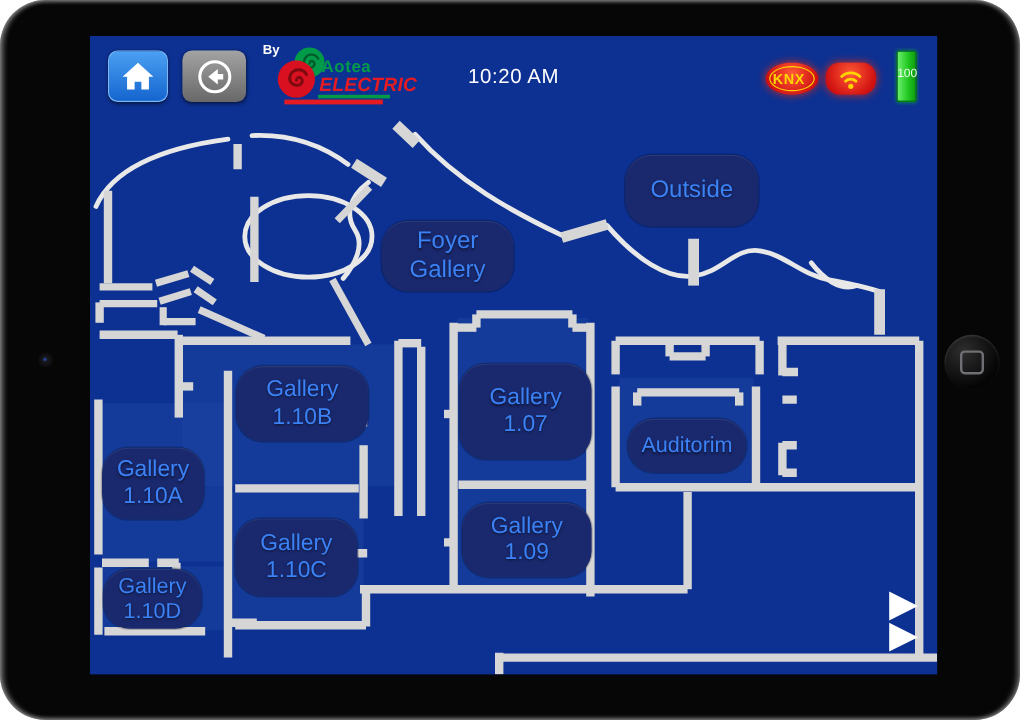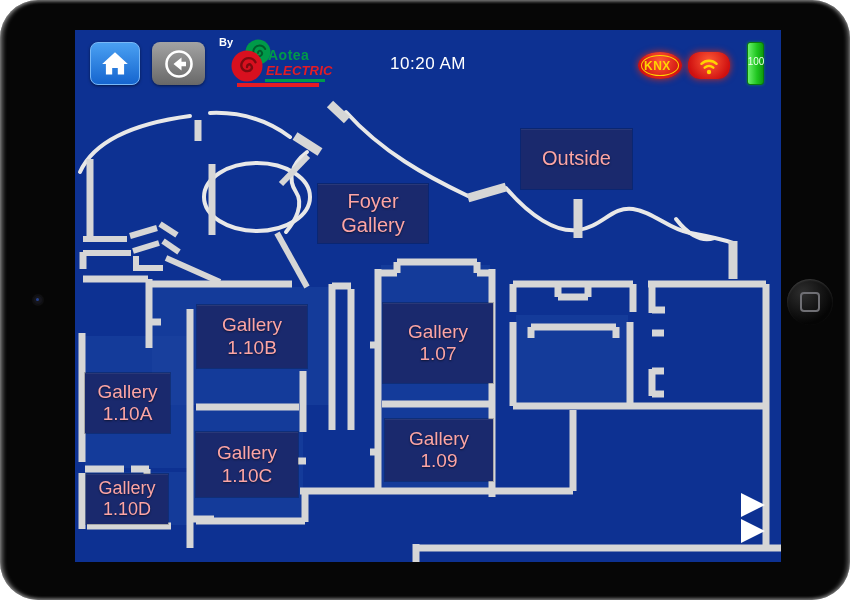--- a/index.html
+++ b/index.html
@@ -23,21 +23,21 @@
     border:1px solid #79b8f7;box-shadow:0 1px 3px rgba(0,0,0,.5);}
   .backbtn{left:77px;top:12px;width:53px;height:43px;
     background:linear-gradient(180deg,var(--back-gray-top,#a3a3a3),var(--back-gray-bottom,#686868));
     box-shadow:0 1px 3px rgba(0,0,0,.5);}
   .btn svg{display:block;margin:auto;}
   .logo{position:absolute;left:140px;top:4px;width:132px;height:58px;}
   .logo .by{position:absolute;left:4px;top:2px;color:#fff;font-size:11px;font-weight:bold;}
   .logo .aotea{position:absolute;left:53px;top:13px;color:var(--brand-green,#009a49);
     font-size:14px;font-weight:bold;letter-spacing:.5px;}
   .logo .electric{position:absolute;left:51px;top:29px;color:var(--brand-red,#e51b24);
-    font-size:13px;font-weight:bold;font-style:italic;letter-spacing:.2px;}
+    font-size:16px;font-weight:bold;font-style:italic;letter-spacing:.2px;}
   .logo .bar-g{position:absolute;left:50px;top:45px;width:60px;height:3px;background:var(--brand-green,#009a49);}
   .logo .bar-r{position:absolute;left:22px;top:49px;width:82px;height:4px;background:var(--brand-red,#e51b24);}
   .clock{position:absolute;left:50%;transform:translateX(-50%);top:24px;color:#fff;font-size:17px;letter-spacing:.5px;}
   .badge{position:absolute;top:22px;border:none;cursor:pointer;
     background:radial-gradient(circle at 50% 35%,var(--badge-red-bright,#ff5a36),var(--badge-red,#cf1010) 75%);
     box-shadow:0 0 7px rgba(255,40,0,.8);}
   .knx{left:563px;width:44px;height:27px;border-radius:50%;color:var(--badge-yellow,#ffd400);
     font-size:12px;font-weight:bold;line-height:27px;text-align:left;letter-spacing:.5px;
     outline:0;}
   .knx::before{content:"";position:absolute;left:3px;top:3px;right:3px;bottom:3px;border:1.5px solid var(--badge-yellow,#ffd400);border-radius:50%;}
@@ -49,24 +49,24 @@
   .battery .lvl{position:absolute;left:-6px;top:13px;width:28px;text-align:center;color:#eaffea;font-size:10px;}
   
   .plan{position:absolute;left:0;top:0;}
   .lineT{stroke:var(--wall-thin,#e8e8e8);stroke-width:4;fill:none;stroke-linecap:round;}
   .lineM{stroke:var(--wall,#d6d6d6);stroke-width:6;fill:none;stroke-linecap:butt;}
   .lineW{stroke:var(--wall,#d6d6d6);stroke-width:7;fill:none;stroke-linecap:butt;}
   .lineK{stroke:var(--wall,#d6d6d6);stroke-width:9;fill:none;stroke-linecap:butt;}
   .roomfill{fill:var(--room-fill,#1c43a0);opacity:.55;}
   .plan-title{position:absolute;left:297px;top:75px;color:#f2f2f2;font-size:17px;letter-spacing:.3px;
     text-shadow:0 1px 2px rgba(0,0,0,.6);}
-  .room-label{position:absolute;background:var(--label-box,#1a296d);color:#fca5a5;display:flex;
+  .room-label{position:absolute;background:var(--label-box,#1a296d);color:#3b82f6;display:flex;
     flex-direction:column;align-items:center;justify-content:center;font-size:19px;line-height:1.18;
     text-shadow:0 1px 2px rgba(0,0,0,.55);box-shadow:0 0 0 1px rgba(0,0,0,.22), inset 0 1px 0 rgba(255,255,255,.07);
-    cursor:pointer;text-align:center;}
+    cursor:pointer;text-align:center;border-radius:22px;}
   .r-foyer   {left:243px;top:154px;width:110px;height:59px;font-size:20px;}
   .r-outside {left:446px;top:99px; width:111px;height:60px;font-size:20px;}
   .r-g110b   {left:122px;top:275px;width:110px;height:63px;}
   .r-g110a   {left:10px; top:343px;width:85px; height:60px;}
   .r-g107    {left:308px;top:273px;width:110px;height:80px;}
   .r-aud     {left:448px;top:319px;width:99px; height:45px;font-size:18px;}
   .r-g110c   {left:121px;top:402px;width:102px;height:65px;}
   .r-g109    {left:310px;top:389px;width:108px;height:62px;}
   .r-g110d   {left:11px; top:444px;width:82px; height:50px;font-size:18px;}
   .nav-arrow{position:absolute;left:666px;width:0;height:0;border:none;background:transparent;cursor:pointer;
@@ -240,20 +240,23 @@
       <span>1.10B</span>
     </div>
     <div class="room-label r-g110a">
       <span>Gallery</span>
       <span>1.10A</span>
     </div>
     <div class="room-label r-g107">
       <span>Gallery</span>
       <span>1.07</span>
     </div>
+    <div class="room-label r-aud">
+      <span>Auditorim</span>
+    </div>
     <div class="room-label r-g110c">
       <span>Gallery</span>
       <span>1.10C</span>
     </div>
     <div class="room-label r-g109">
       <span>Gallery</span>
       <span>1.09</span>
     </div>
     <div class="room-label r-g110d">
       <span>Gallery</span>

